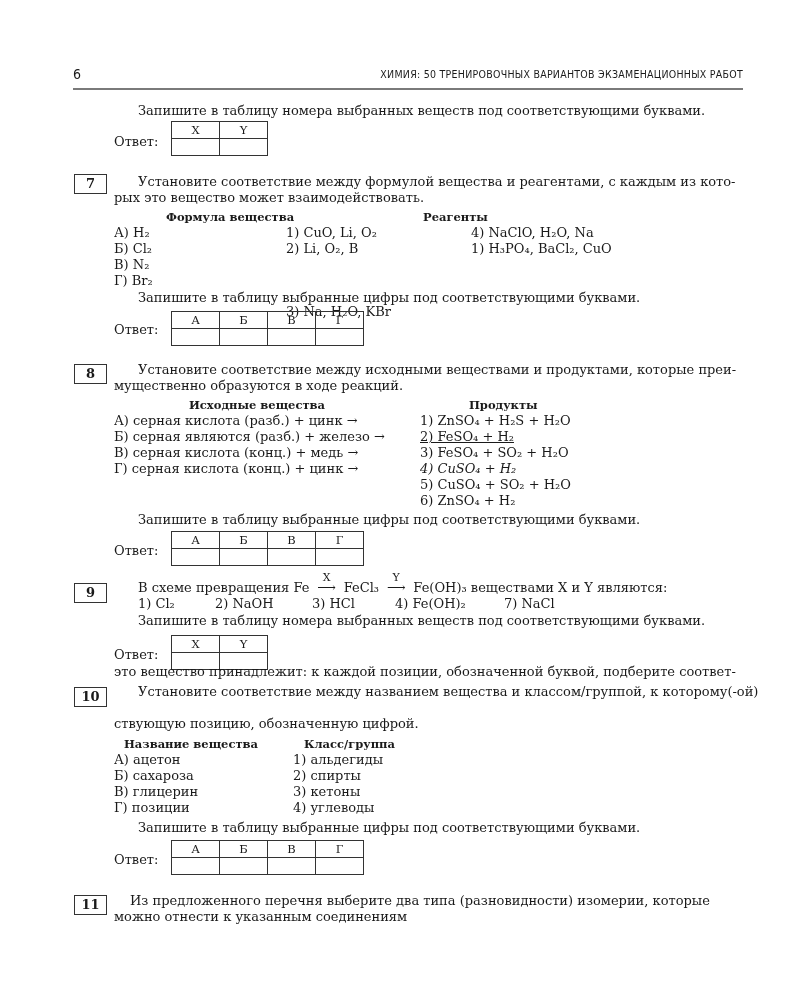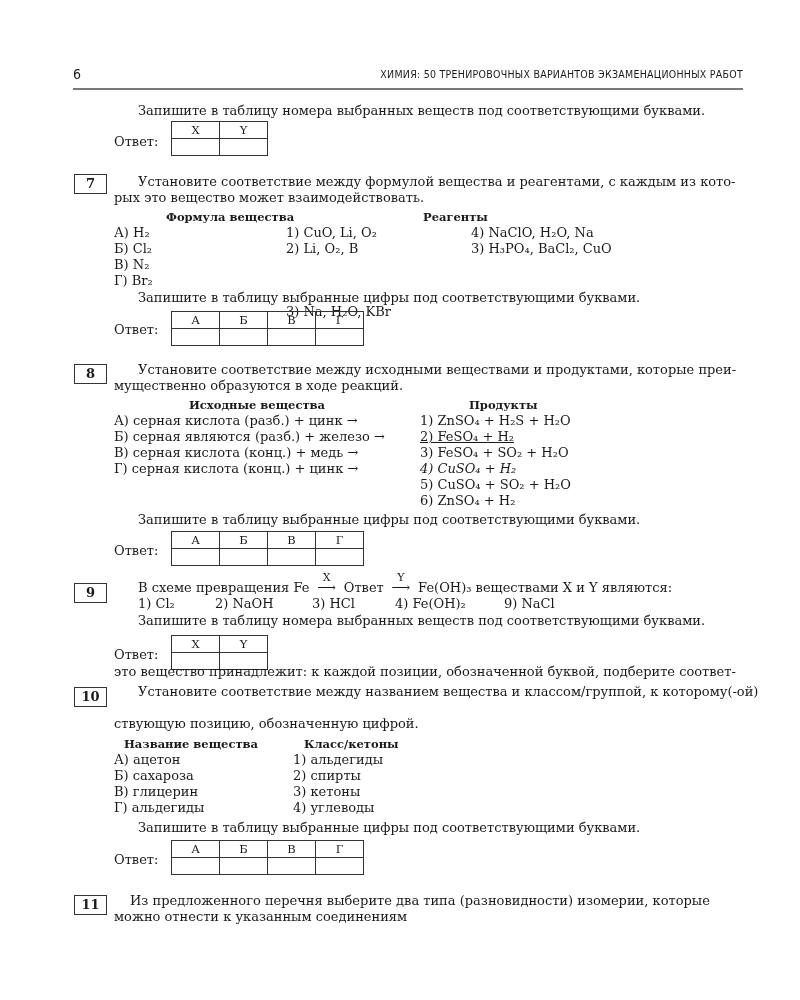--- a/index.html
+++ b/index.html
@@ -46,21 +46,21 @@
 <div class="abs bold-head" style="left:122px; top:210px;margin-left:44px;">Формула вещества</div>
 <div class="abs bold-head" style="left:423px; top:210px;">Реагенты</div>
 <div class="abs line" style="left:114px; top:225px;">А) H₂</div>
 <div class="abs line" style="left:114px; top:241px;">Б) Cl₂</div>
 <div class="abs line" style="left:114px; top:257px;">В) N₂</div>
 <div class="abs line" style="left:114px; top:273px;">Г) Br₂</div>
 <div class="abs line" style="left:286px; top:225px;">1) CuO, Li, O₂</div>
 <div class="abs line" style="left:286px; top:241px;">2) Li, O₂, B</div>
 <div class="abs line" style="left:286px; top:257px;margin-top:47px;">3) Na, H₂O, KBr</div>
 <div class="abs line" style="left:471px; top:225px;">4) NaClO, H₂O, Na</div>
-<div class="abs line" style="left:471px; top:241px;">3) H₃PO₄, BaCl₂, CuO</div>
+<div class="abs line" style="left:471px; top:241px;">1) H₃PO₄, BaCl₂, CuO</div>
 <div class="abs line" style="left:138px; top:290px;">Запишите в таблицу выбранные цифры под соответствующими буквами.</div>
 <div class="abs ans-label" style="left:114px; top:322px;">Ответ:</div>
 <table class="ans" style="left:171px; top:311px;">
   <tbody>
       <tr>
     <td>А</td>
     <td>Б</td>
     <td>В</td>
     <td>Г</td>
   </tr>
@@ -104,54 +104,54 @@
     <td></td>
     <td></td>
   </tr>
 </tbody>
   </table>
 
 <div class="abs qbox" style="left:74px; top:583px;">9</div>
 <div class="abs line" style="left:138px; top:580px;">
   <span>В схеме превращения Fe</span>
   <span class="arrow-wrap"><span class="lbl">X</span>⟶</span>
-  <span>Ответ</span>
+  <span>FeCl₃</span>
   <span class="arrow-wrap"><span class="lbl">Y</span>⟶</span>
   <span>Fe(OH)₃ веществами X и Y являются:</span>
 </div>
 <div class="abs line" style="left:138px; top:596px;">1) Cl₂</div>
 <div class="abs line" style="left:215px; top:596px;">2) NaOH</div>
 <div class="abs line" style="left:312px; top:596px;">3) HCl</div>
 <div class="abs line" style="left:395px; top:596px;">4) Fe(OH)₂</div>
-<div class="abs line" style="left:504px; top:596px;">9) NaCl</div>
+<div class="abs line" style="left:504px; top:596px;">7) NaCl</div>
 <div class="abs line" style="left:138px; top:613px;">Запишите в таблицу номера выбранных веществ под соответствующими буквами.</div>
 <div class="abs ans-label" style="left:114px; top:647px;">Ответ:</div>
 <table class="ans" style="left:171px; top:635px;">
   <tbody>
       <tr>
     <td>X</td>
     <td>Y</td>
   </tr>
   <tr>
     <td></td>
     <td></td>
   </tr>
 </tbody>
   </table>
 
 <div class="abs qbox" style="left:74px; top:687px;">10</div>
 <div class="abs line" style="left:138px; top:684px;">Установите соответствие между названием вещества и классом/группой, к которому(-ой)</div>
 <div class="abs line" style="left:114px; top:664px;text-align:right;">это вещество принадлежит: к каждой позиции, обозначенной буквой, подберите соответ-</div>
 <div class="abs line" style="left:114px; top:716px;">ствующую позицию, обозначенную цифрой.</div>
 <div class="abs bold-head" style="left:124px; top:737px;">Название вещества</div>
-<div class="abs bold-head" style="left:304px; top:737px;">Класс/кетоны</div>
+<div class="abs bold-head" style="left:304px; top:737px;">Класс/группа</div>
 <div class="abs line" style="left:114px; top:752px;">А) ацетон</div>
 <div class="abs line" style="left:114px; top:768px;">Б) сахароза</div>
 <div class="abs line" style="left:114px; top:784px;">В) глицерин</div>
-<div class="abs line" style="left:114px; top:800px;">Г) альдегиды</div>
+<div class="abs line" style="left:114px; top:800px;">Г) позиции</div>
 <div class="abs line" style="left:293px; top:752px;">1) альдегиды</div>
 <div class="abs line" style="left:293px; top:768px;">2) спирты</div>
 <div class="abs line" style="left:293px; top:784px;">3) кетоны</div>
 <div class="abs line" style="left:293px; top:800px;text-align:right;">4) углеводы</div>
 <div class="abs line" style="left:138px; top:820px;">Запишите в таблицу выбранные цифры под соответствующими буквами.</div>
 <div class="abs ans-label" style="left:114px; top:852px;">Ответ:</div>
 <table class="ans" style="left:171px; top:840px;">
   <tbody>
       <tr>
     <td>А</td>

